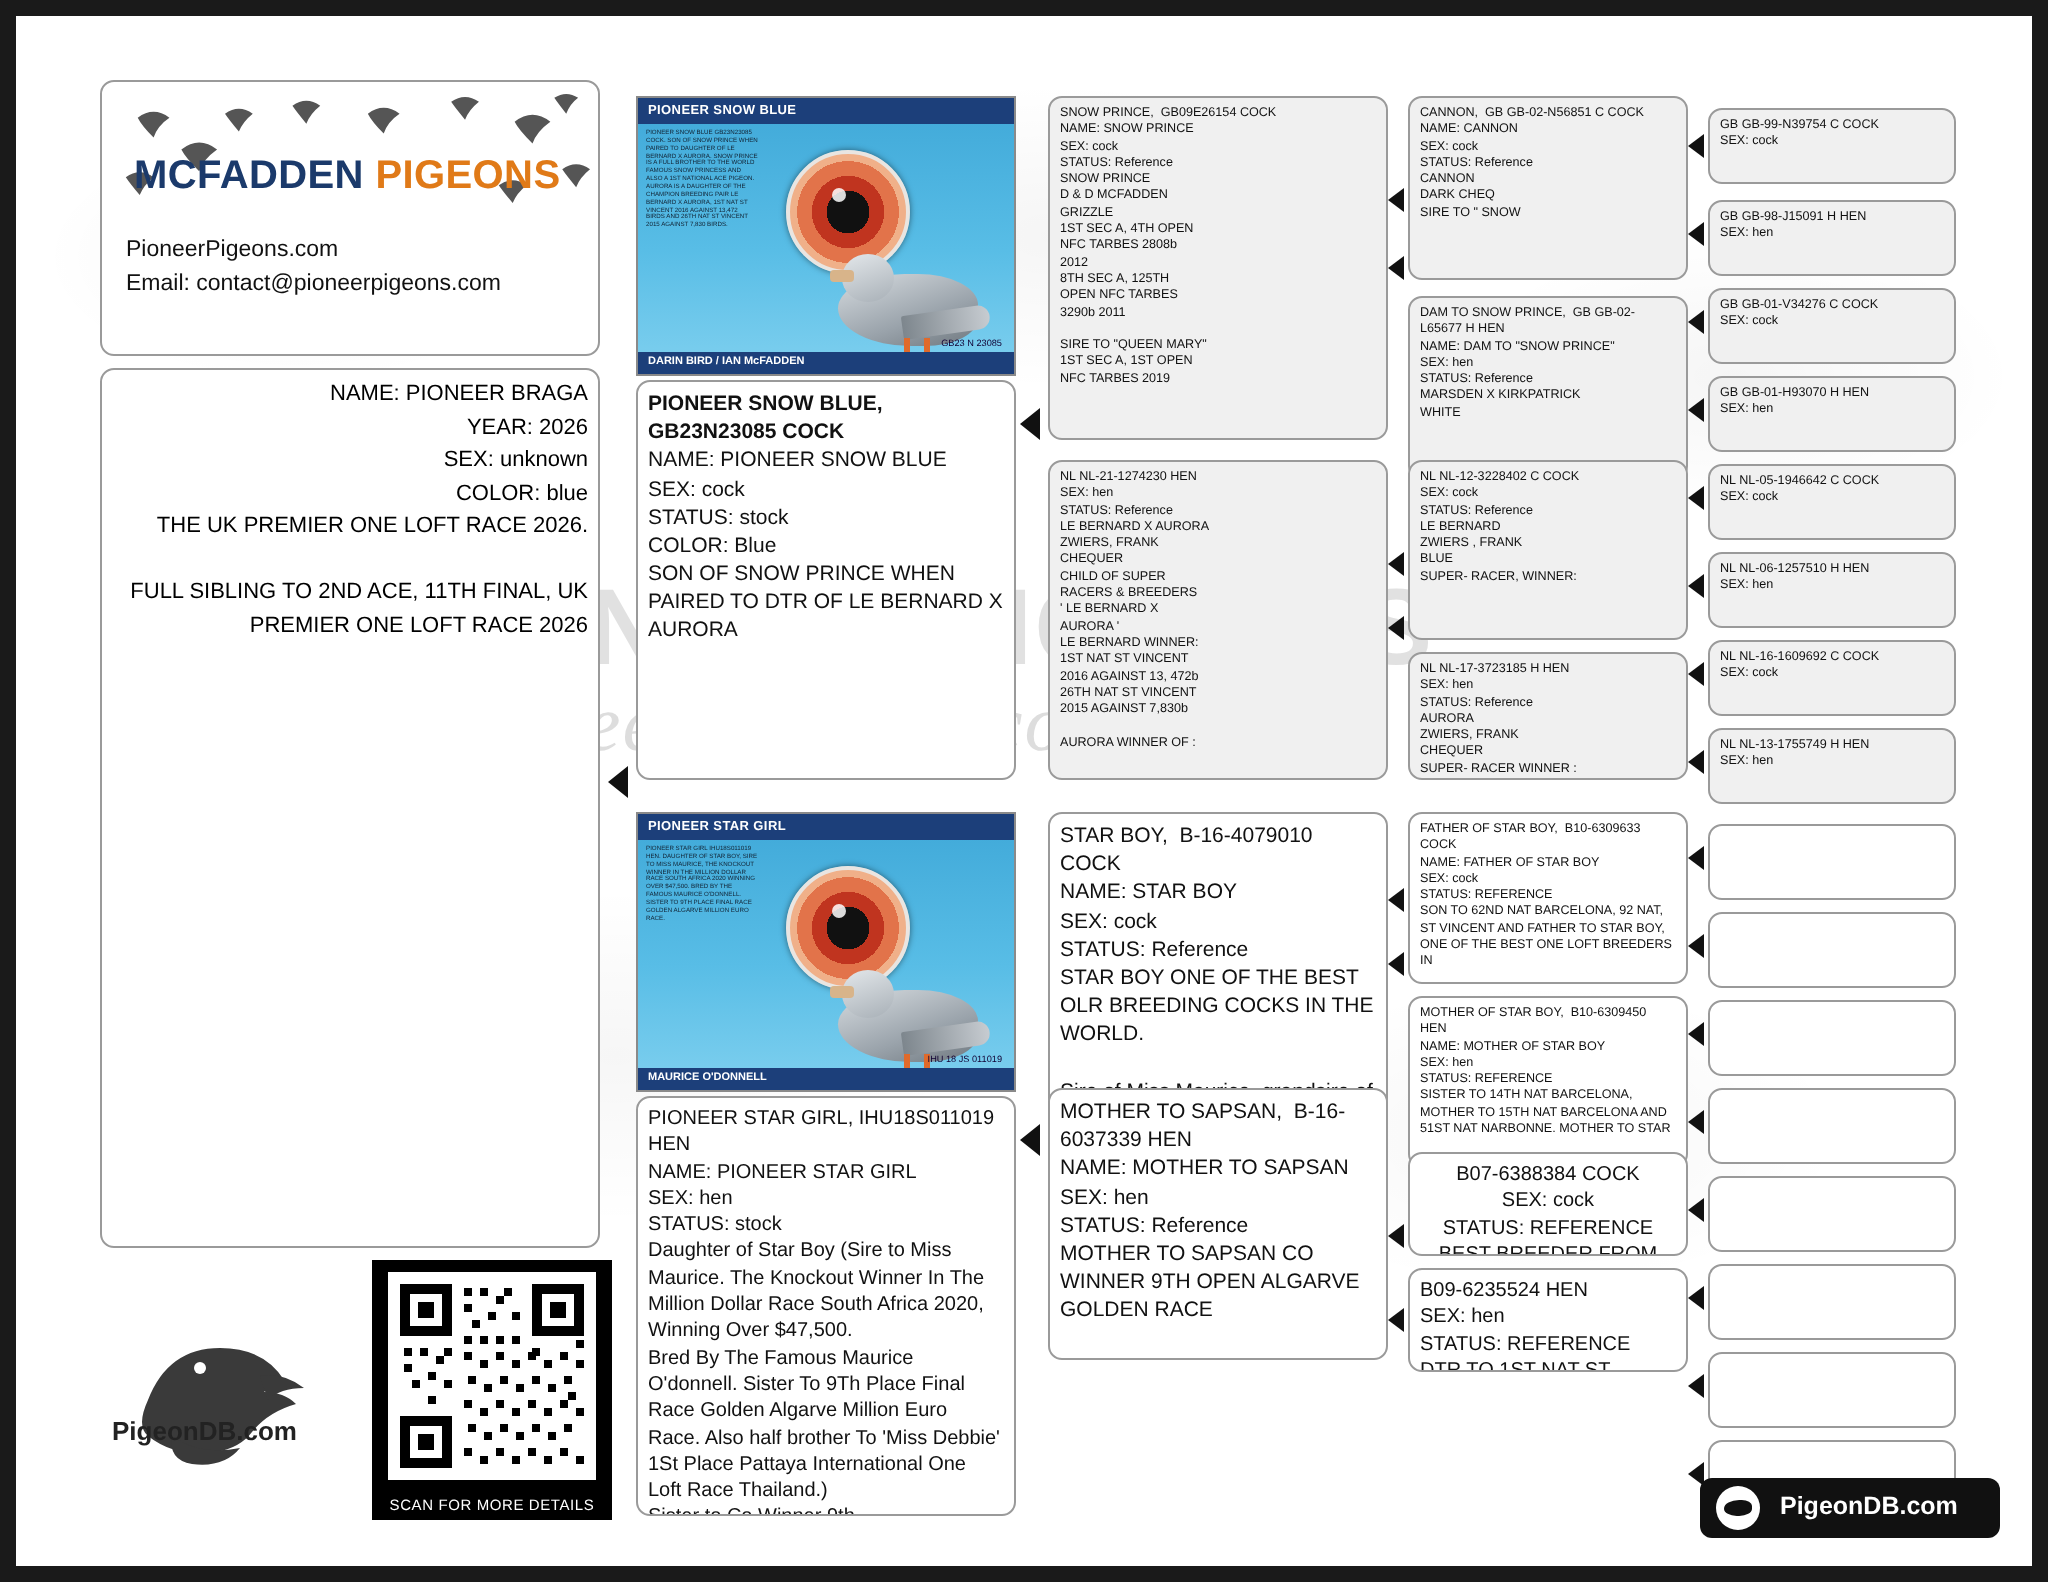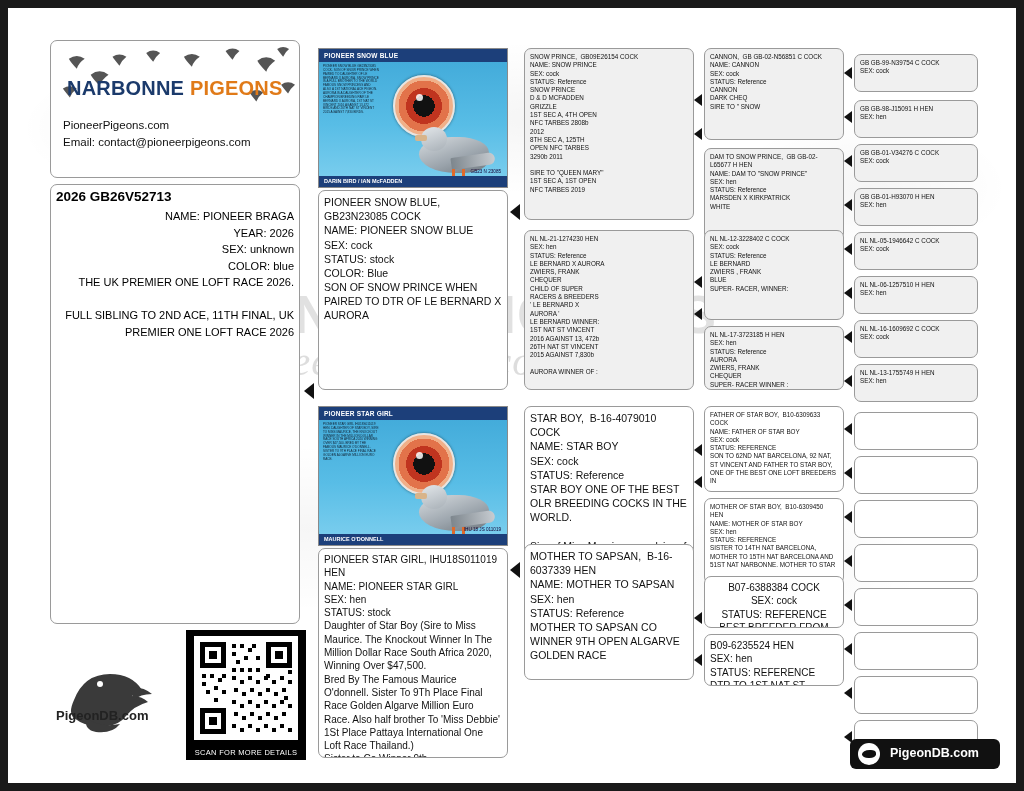--- a/index.html
+++ b/index.html
@@ -181,32 +181,31 @@
           <path d="M96 12 q7 -5 14 0 q-5 4 -7 9 q-5 -6 -7 -9z"></path>
           <path d="M134 16 q8 -6 16 0 q-6 4 -8 10 q-6 -6 -8 -10z"></path>
           <path d="M176 10 q7 -5 14 0 q-5 4 -7 9 q-5 -6 -7 -9z"></path>
           <path d="M208 20 q9 -7 18 0 q-7 5 -9 11 q-7 -7 -9 -11z"></path>
           <path d="M232 44 q7 -5 14 0 q-5 4 -7 9 q-5 -6 -7 -9z"></path>
           <path d="M200 52 q7 -5 14 0 q-5 4 -7 9 q-5 -6 -7 -9z"></path>
           <path d="M228 8 q6 -4 12 0 q-4 3 -6 8 q-4 -5 -6 -8z"></path>
         </g>
       </svg>
       <div class="logo-title">
-        <span class="pio">NARBONNE</span>
+        <span class="pio">MCFADDEN</span>
         <span class="orange">PIGEONS</span>
       </div>
       <div class="logo-sub">
         <div>PioneerPigeons.com</div>
         <div>Email: contact@pioneerpigeons.com</div>
       </div>
     </div>
   </div>
 
   <div class="box pad" id="subject-box">
-    <div id="subject-title">2026 GB26V52713</div>
     <div id="subject-body" class="pre" style="white-space: pre-wrap;">NAME: PIONEER BRAGA
 YEAR: 2026
 SEX: unknown
 COLOR: blue
 THE UK PREMIER ONE LOFT RACE 2026.
 
 FULL SIBLING TO 2ND ACE, 11TH FINAL, UK PREMIER ONE LOFT RACE 2026</div>
   </div>
 
   <div class="photo-card" id="photo1">
@@ -227,21 +226,21 @@
           <div class="leg2"></div>
       </div>
       <div class="ring-cap">GB23 N 23085</div>
       <div class="photo-footer">
         <span>DARIN BIRD / IAN McFADDEN</span>
       </div>
     </div>
   </div>
 
   <div class="box pad" id="cap1">
-    <div class="med" style="font-weight:normal">PIONEER SNOW BLUE,  GB23N23085 COCK</div>
+    <div class="med" style="font-weight:bold">PIONEER SNOW BLUE,  GB23N23085 COCK</div>
     <div class="med pre" style="white-space: pre-wrap;">NAME: PIONEER SNOW BLUE
 SEX: cock
 STATUS: stock
 COLOR: Blue
 SON OF SNOW PRINCE WHEN PAIRED TO DTR OF LE BERNARD X AURORA</div>
   </div>
 
   <div class="photo-card" id="photo2">
     <div class="photo-inner">
       <div class="photo-banner">

